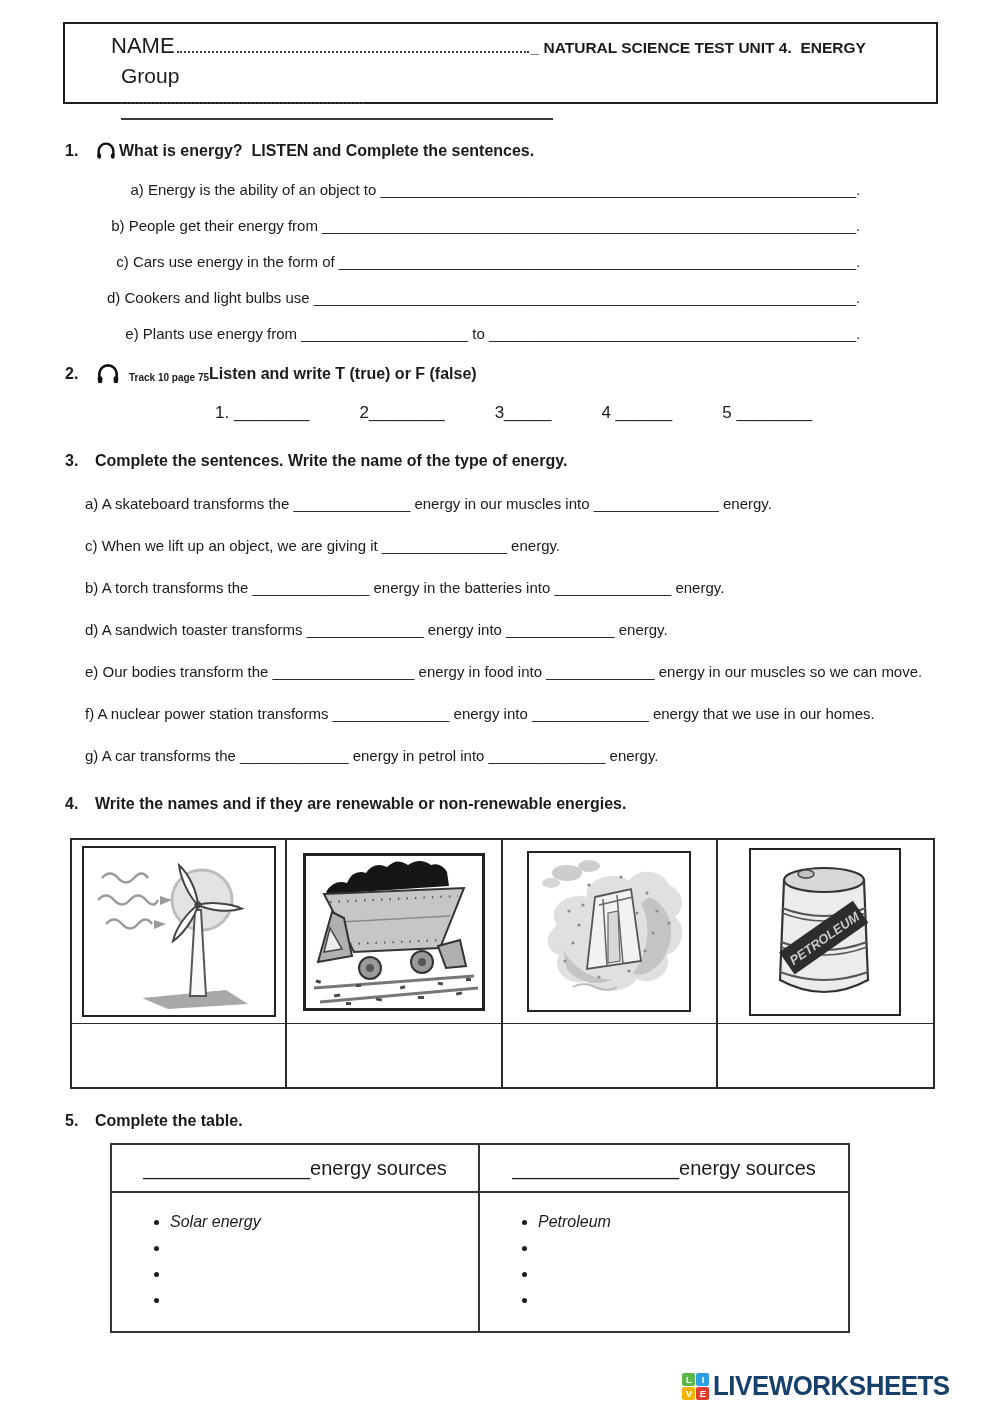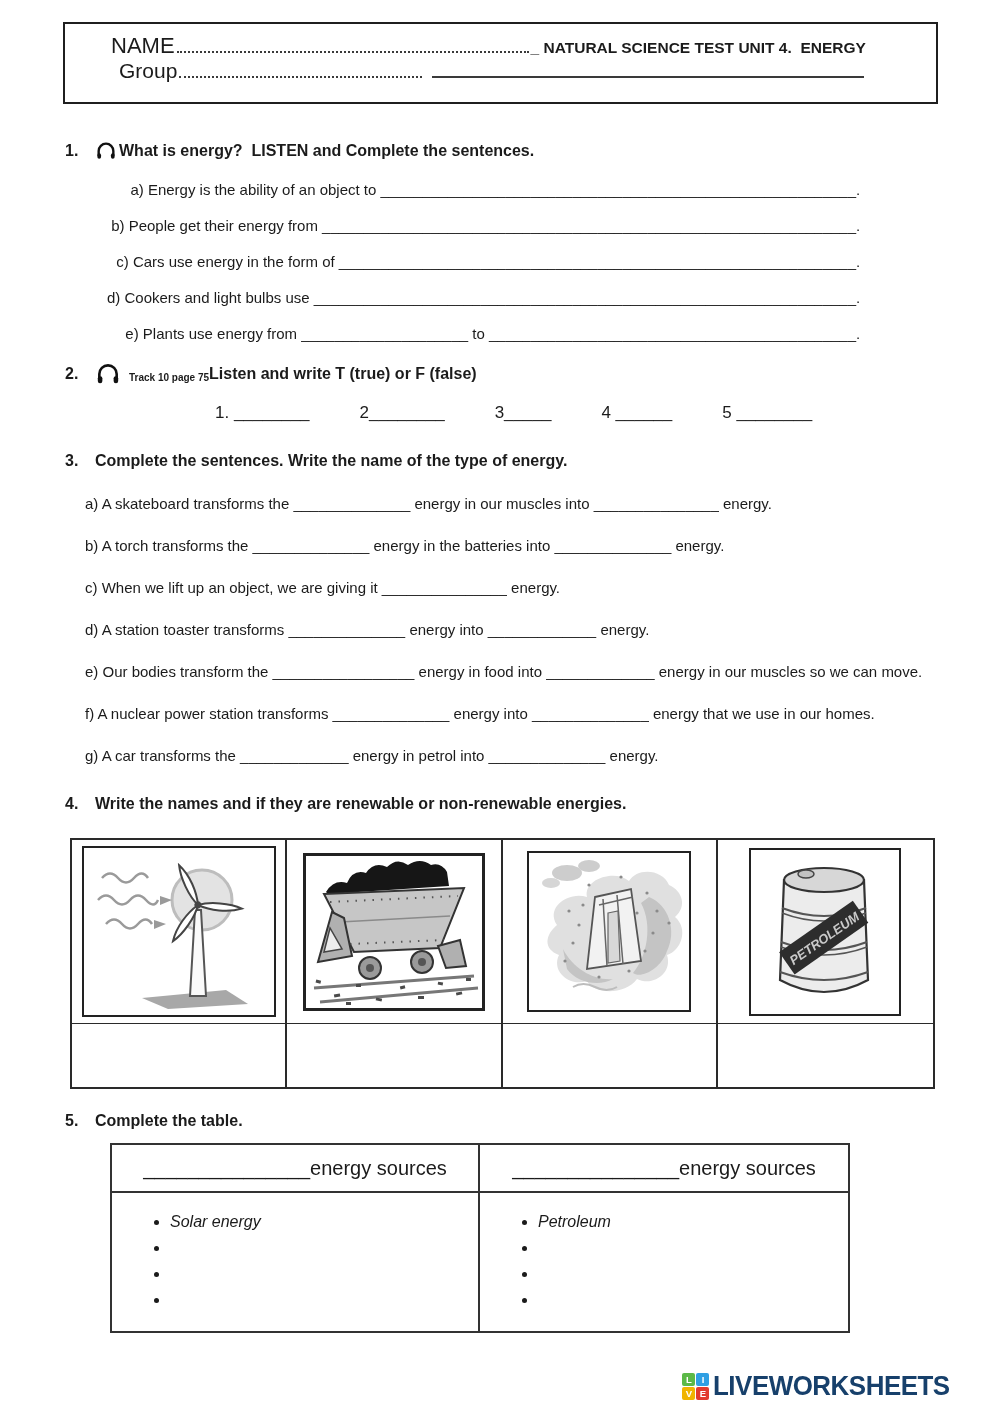--- a/index.html
+++ b/index.html
@@ -3,21 +3,21 @@
 <meta charset="utf-8">
 <style>
   html,body{margin:0;padding:0;background:#fff;}
   .page{position:relative;width:1000px;height:1413px;background:#ffffff;
         font-family:"Liberation Sans",sans-serif;color:#1b1b1b;overflow:hidden;}
 
   
   .header-box{position:absolute;left:63px;top:22px;width:875px;height:82px;
               border:2px solid #1f1f1f;box-sizing:border-box;padding:9px 18px 8px 46px;}
   .hrow{display:flex;align-items:baseline;}
-  .hrow2{}
+  .hrow2{margin-top:5px;flex-direction:column;}
   .hlabel{font-size:22px;}
   .hlabel2{font-size:21px;margin-left:8px;}
   .dotline{display:inline-block;border-bottom:2px dotted #3a3a3a;height:14px;}
   .dotline-name{width:352px;margin-left:2px;}
   .dotline-group{width:243px;margin-left:2px;}
   .solidline{display:inline-block;border-bottom:2px solid #3a3a3a;height:14px;width:432px;margin-left:10px;}
   .htitle{font-weight:bold;font-size:15.5px;white-space:pre;margin-left:2px;}
 
   
   .section{position:absolute;left:65px;}
@@ -122,23 +122,23 @@
       <span>5 ________</span>
     </div>
   </div>
 
   <div class="section q3">
     <div class="qheading">
       <span class="qnum">3.</span>
       <span class="qtitle">Complete the sentences. Write the name of the type of energy.</span>
     </div>
     <div class="fill-line">a) A skateboard transforms the ______________ energy in our muscles into _______________ energy.</div>
+    <div class="fill-line">c) When we lift up an object, we are giving it _______________ energy.</div>
     <div class="fill-line">b) A torch transforms the ______________ energy in the batteries into ______________ energy.</div>
-    <div class="fill-line">c) When we lift up an object, we are giving it _______________ energy.</div>
-    <div class="fill-line">d) A station toaster transforms ______________ energy into _____________ energy.</div>
+    <div class="fill-line">d) A sandwich toaster transforms ______________ energy into _____________ energy.</div>
     <div class="fill-line">e) Our bodies transform the _________________ energy in food into _____________ energy in our muscles so we can move.</div>
     <div class="fill-line">f) A nuclear power station transforms ______________ energy into ______________ energy that we use in our homes.</div>
     <div class="fill-line">g) A car transforms the _____________ energy in petrol into ______________ energy.</div>
   </div>
 
   <div class="section q4h">
     <div class="qheading">
       <span class="qnum">4.</span>
       <span class="qtitle">Write the names and if they are renewable or non-renewable energies.</span>
     </div>

